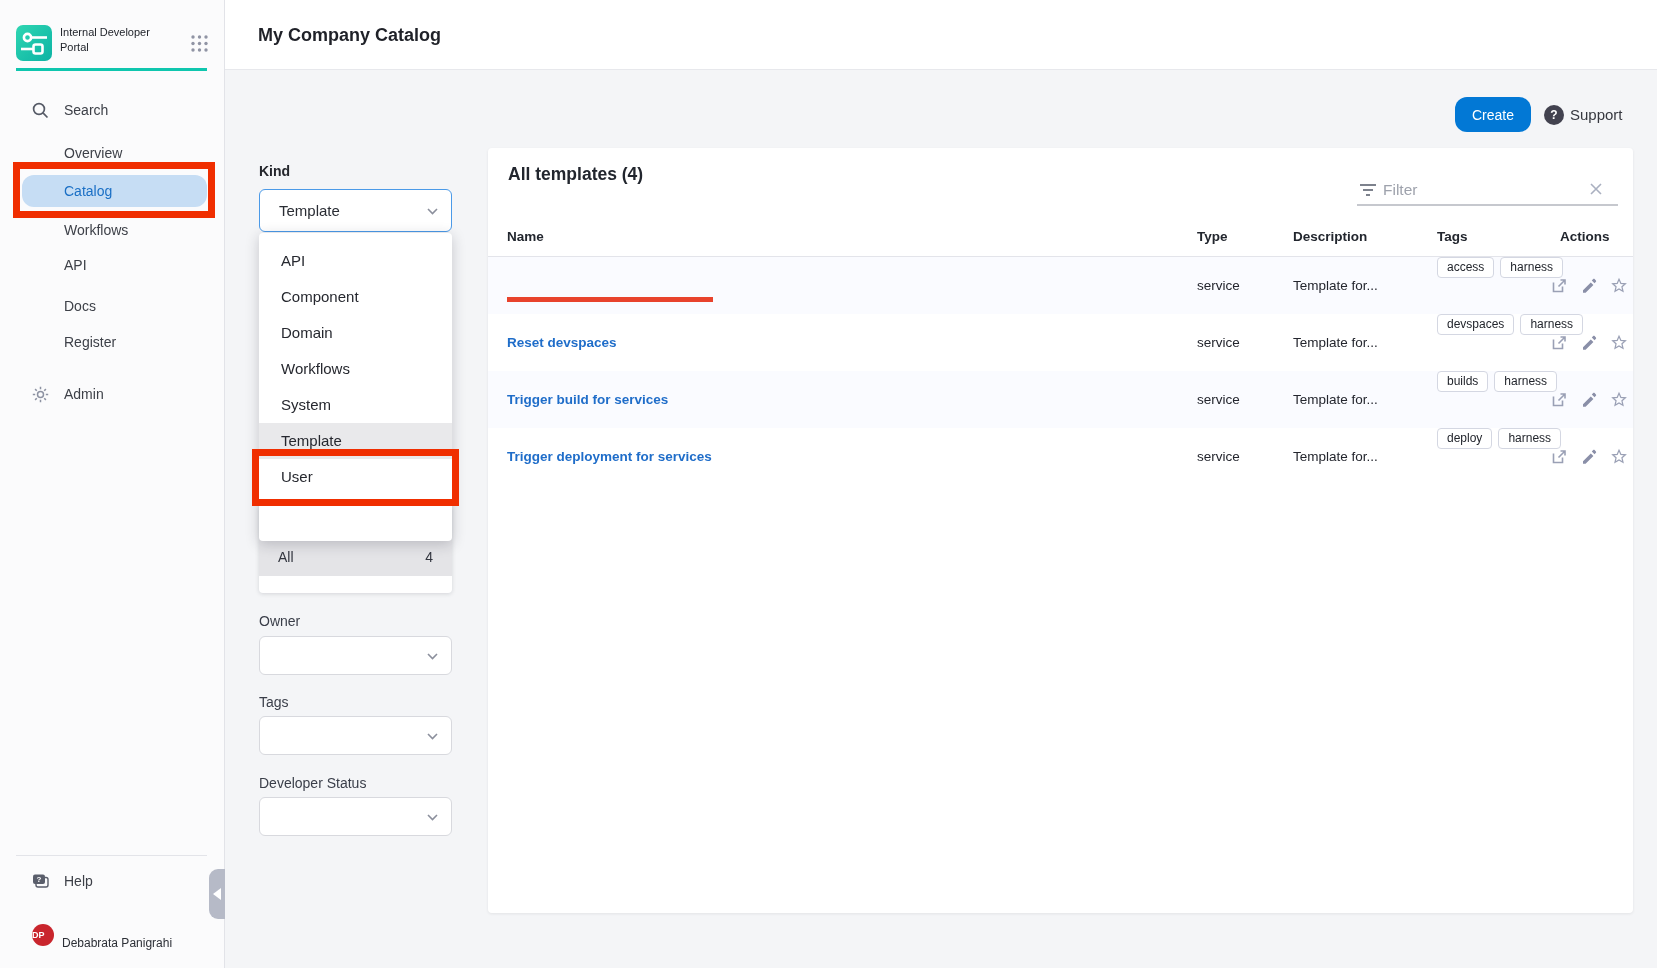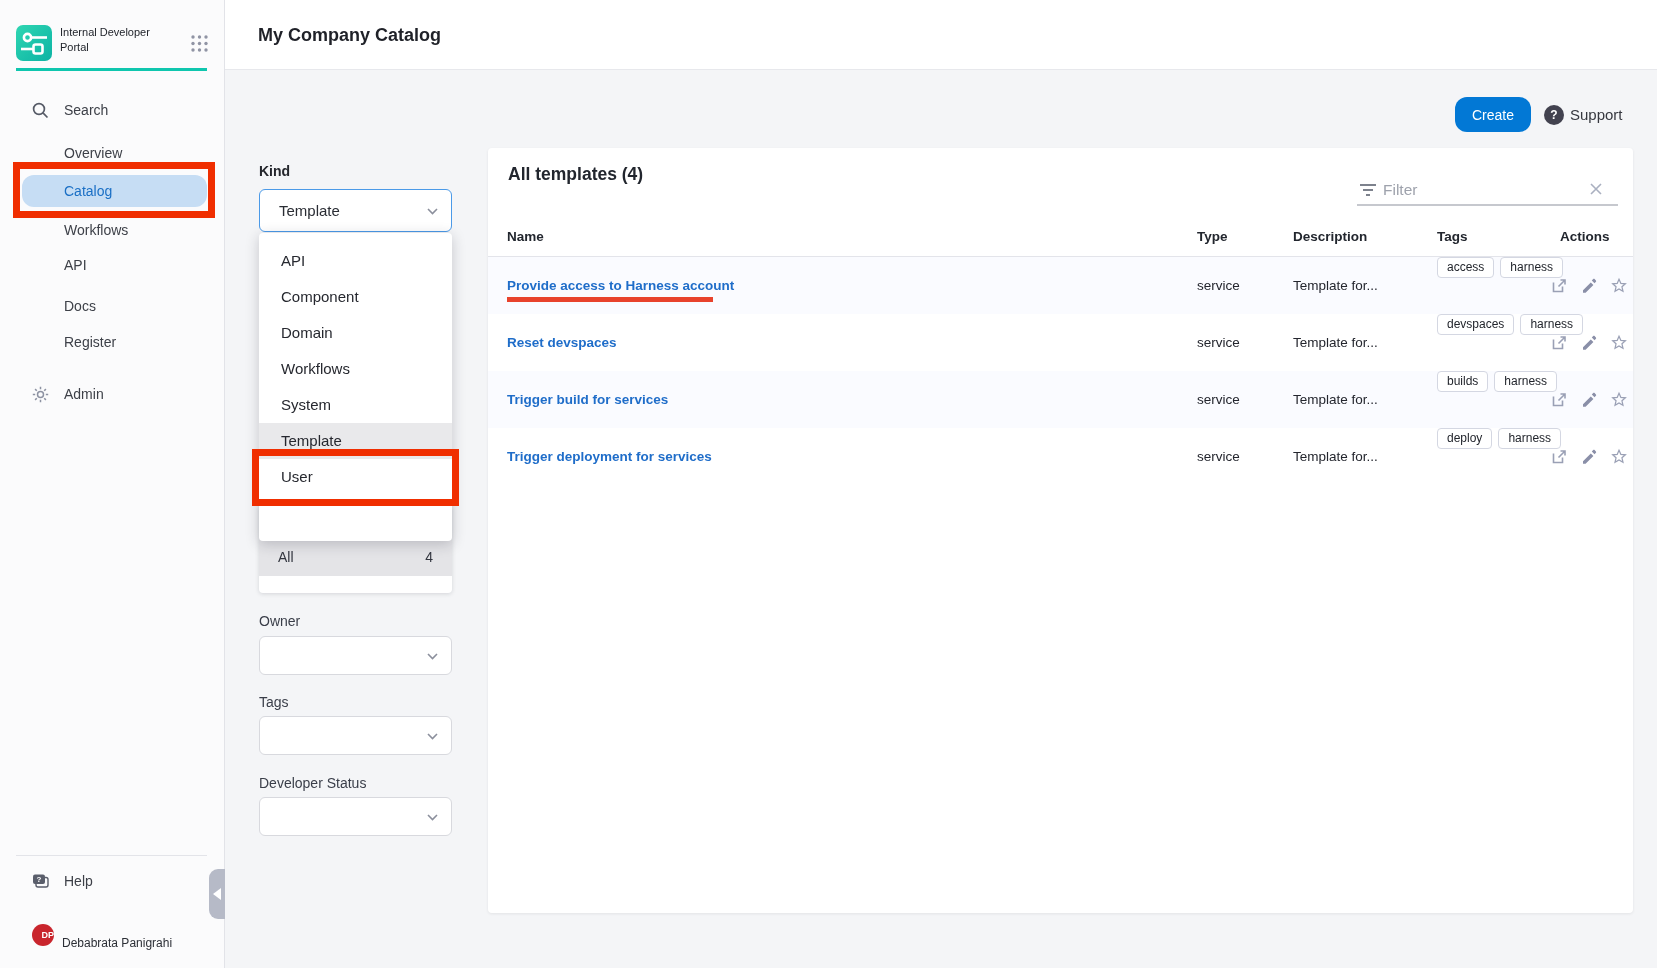--- a/index.html
+++ b/index.html
@@ -24,21 +24,21 @@
     font-size:14px; color:#3d4048; cursor:pointer; }
   .side-row .lbl { position:absolute; left:64px; }
   .side-icon { position:absolute; left:31px; top:4px; width:19px; height:19px; }
   .catalog-pill { position:absolute; left:22px; top:175px; width:185px; height:32px;
     background:var(--catalog_highlight,#c6ddf4); border-radius:12px; line-height:32px;
     font-size:14px; cursor:pointer; }
   .catalog-pill .lbl { position:absolute; left:42px; color:#1a6fc5; }
   .bottom-divider { position:absolute; left:16px; top:855px; width:191px; height:1px; background:#e3e4e9; }
   .avatar { position:absolute; left:32px; top:924px; width:22px; height:22px; border-radius:50%;
     background:var(--avatar_red,#c9252d); color:#fff; font-size:9px; font-weight:bold;
-    text-align:right; line-height:22px; }
+    text-align:left; line-height:22px; }
   .user-name { position:absolute; left:62px; top:924px; height:22px; line-height:22px; font-size:12px; color:#2c2f36;margin-top:8px; }
   .collapse-tab { position:absolute; left:209px; top:869px; width:16px; height:50px;
     background:#b6bac7; border-radius:9px 0 0 9px; cursor:pointer; z-index:6; }
   .collapse-tab .tri { position:absolute; left:4px; top:19px; width:0; height:0;
     border-top:6px solid transparent; border-bottom:6px solid transparent; border-right:8px solid #fff; }
 
   
   #topbar { position:absolute; left:225px; top:0; width:1432px; height:70px;
     background:#fff; border-bottom:1px solid #e7e8ec; z-index:2; }
   #page-title { position:absolute; left:33px; top:0; height:70px; line-height:70px;
@@ -276,21 +276,20 @@
     <span class="th col-name">Name</span>
     <span class="th col-type">Type</span>
     <span class="th col-desc">Description</span>
     <span class="th col-tags">Tags</span>
     <span class="th col-actions">Actions</span>
   </div>
 
   <div id="rows">
 
     <div class="trow zebra">
-      <a class="cell cname">Provide access to Harness account</a>
       <span class="cell ctype">service</span>
       <span class="cell cdesc">Template for...</span>
       <span class="ctags">
         <span class="chip">access</span>
         <span class="chip">harness</span>
       </span>
       <span class="cactions">
         <svg class="act-ic" viewBox="0 0 18 18">
             <path d="M3.5 5.5v9h9v-5M8.5 9.5L15 3M10.5 3H15v4.5" fill="none" stroke="#9aa0b5" stroke-width="1.6"></path>
           </svg>

